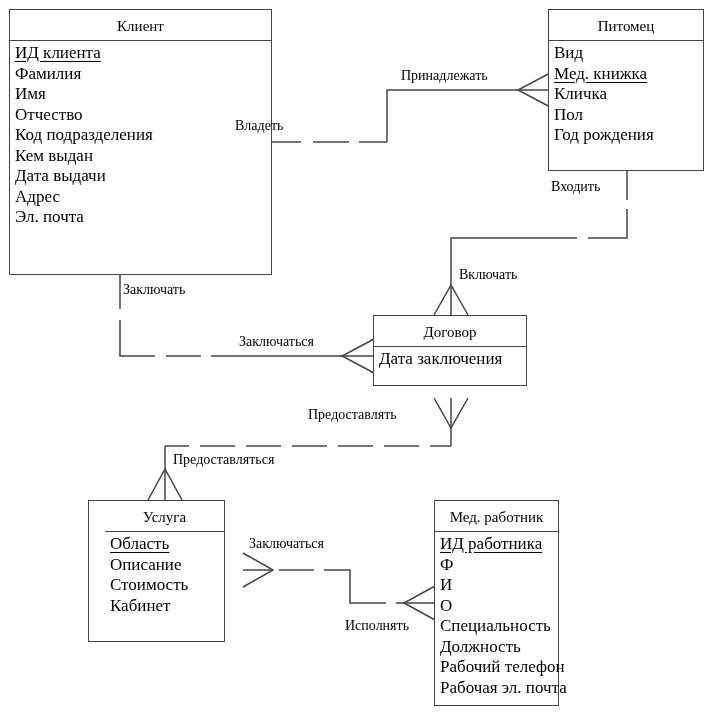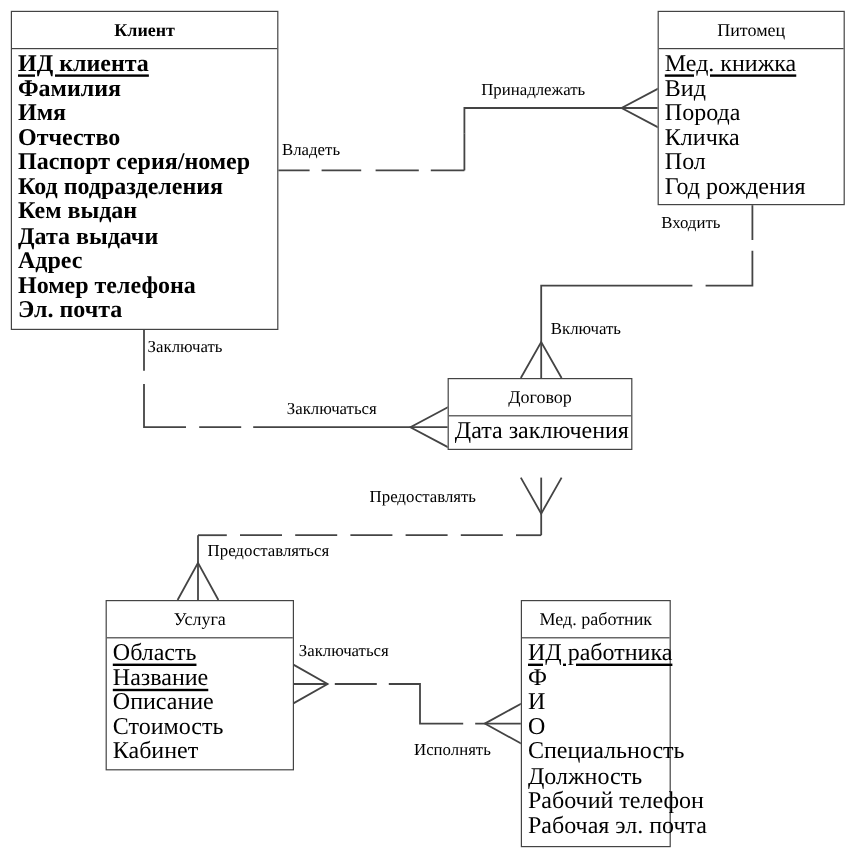--- a/index.html
+++ b/index.html
@@ -3,21 +3,21 @@
 <meta charset="utf-8">
 <style>
   html, body { margin:0; padding:0; background:#ffffff; }
   body { width:712px; height:716px; position:relative; overflow:hidden;
          font-family:"Liberation Serif", "DejaVu Serif", serif; color:#000; }
   #diagram { position:absolute; left:0; top:0; width:712px; height:716px; }
   .entity { position:absolute; border:1.5px solid #444; background:#fff; box-sizing:border-box; }
   .entity-title { text-align:center; font-size:15px; line-height:20px; padding:6px 0 4px 0;
                   border-bottom:1.5px solid #444; }
   .attr-list { padding:2px 0 0 5px; }
-  .attr { font-size:20px; line-height:20.5px; white-space:nowrap; }
+  .attr { font-size:17px; line-height:20.5px; white-space:nowrap; }
   .attr.key { text-decoration:underline; text-underline-offset:3px; }
   .rel-label { position:absolute; font-size:14px; line-height:18px; white-space:nowrap; background:transparent; }
   svg line, svg polyline, svg path { stroke:#444; stroke-width:1.5; fill:none; }
 </style>
 </head>
 <body>
 
 <div id="diagram">
 
   <svg width="712" height="716" style="position:absolute;left:0;top:0;">
@@ -66,61 +66,57 @@
     <g>
       <polyline points="243,553 273,570 243,587"></polyline>
       <line x1="243" y1="570" x2="273" y2="570"></line>
       <line x1="279" y1="570" x2="314" y2="570"></line>
       <polyline points="324,570 350,570 350,603 386,603"></polyline>
       <line x1="396" y1="603" x2="435" y2="603"></line>
       <polyline points="435,586 404,603 435,620"></polyline>
     </g>
   </svg>
 
-  <div class="entity" style="left:9px;top:9px;width:223px;height:266px;font-weight:bold;">
+  <div class="entity" style="left:9px;top:9px;width:263px;height:266px;">
     <div class="entity-title">Клиент</div>
     <div class="attr-list">
         <div class="attr key">ИД клиента</div>
         <div class="attr">Фамилия</div>
         <div class="attr">Имя</div>
         <div class="attr">Отчество</div>
-        <div class="attr">Паспорт серия/номер</div>
         <div class="attr">Код подразделения</div>
         <div class="attr">Кем выдан</div>
         <div class="attr">Дата выдачи</div>
         <div class="attr">Адрес</div>
-        <div class="attr">Номер телефона</div>
         <div class="attr">Эл. почта</div>
       </div>
   </div>
 
   <div class="entity" style="left:548px;top:9px;width:156px;height:162px;">
     <div class="entity-title">Питомец</div>
     <div class="attr-list">
+        <div class="attr">Вид</div>
         <div class="attr key">Мед. книжка</div>
-        <div class="attr">Вид</div>
-        <div class="attr">Порода</div>
         <div class="attr">Кличка</div>
         <div class="attr">Пол</div>
         <div class="attr">Год рождения</div>
       </div>
   </div>
 
-  <div class="entity" style="left:373px;top:315px;width:154px;height:60px;">
+  <div class="entity" style="left:373px;top:315px;width:154px;height:71px;">
     <div class="entity-title">Договор</div>
     <div class="attr-list">
         <div class="attr">Дата заключения</div>
       </div>
   </div>
 
-  <div class="entity" style="left:88px;top:500px;width:157px;height:142px;">
+  <div class="entity" style="left:88px;top:500px;width:137px;height:142px;padding-left:16px;">
     <div class="entity-title">Услуга</div>
     <div class="attr-list">
         <div class="attr key">Область</div>
-        <div class="attr key">Название</div>
         <div class="attr">Описание</div>
         <div class="attr">Стоимость</div>
         <div class="attr">Кабинет</div>
       </div>
   </div>
 
   <div class="entity" style="left:434px;top:500px;width:125px;height:206px;">
     <div class="entity-title">Мед. работник</div>
     <div class="attr-list">
         <div class="attr key">ИД работника</div>

